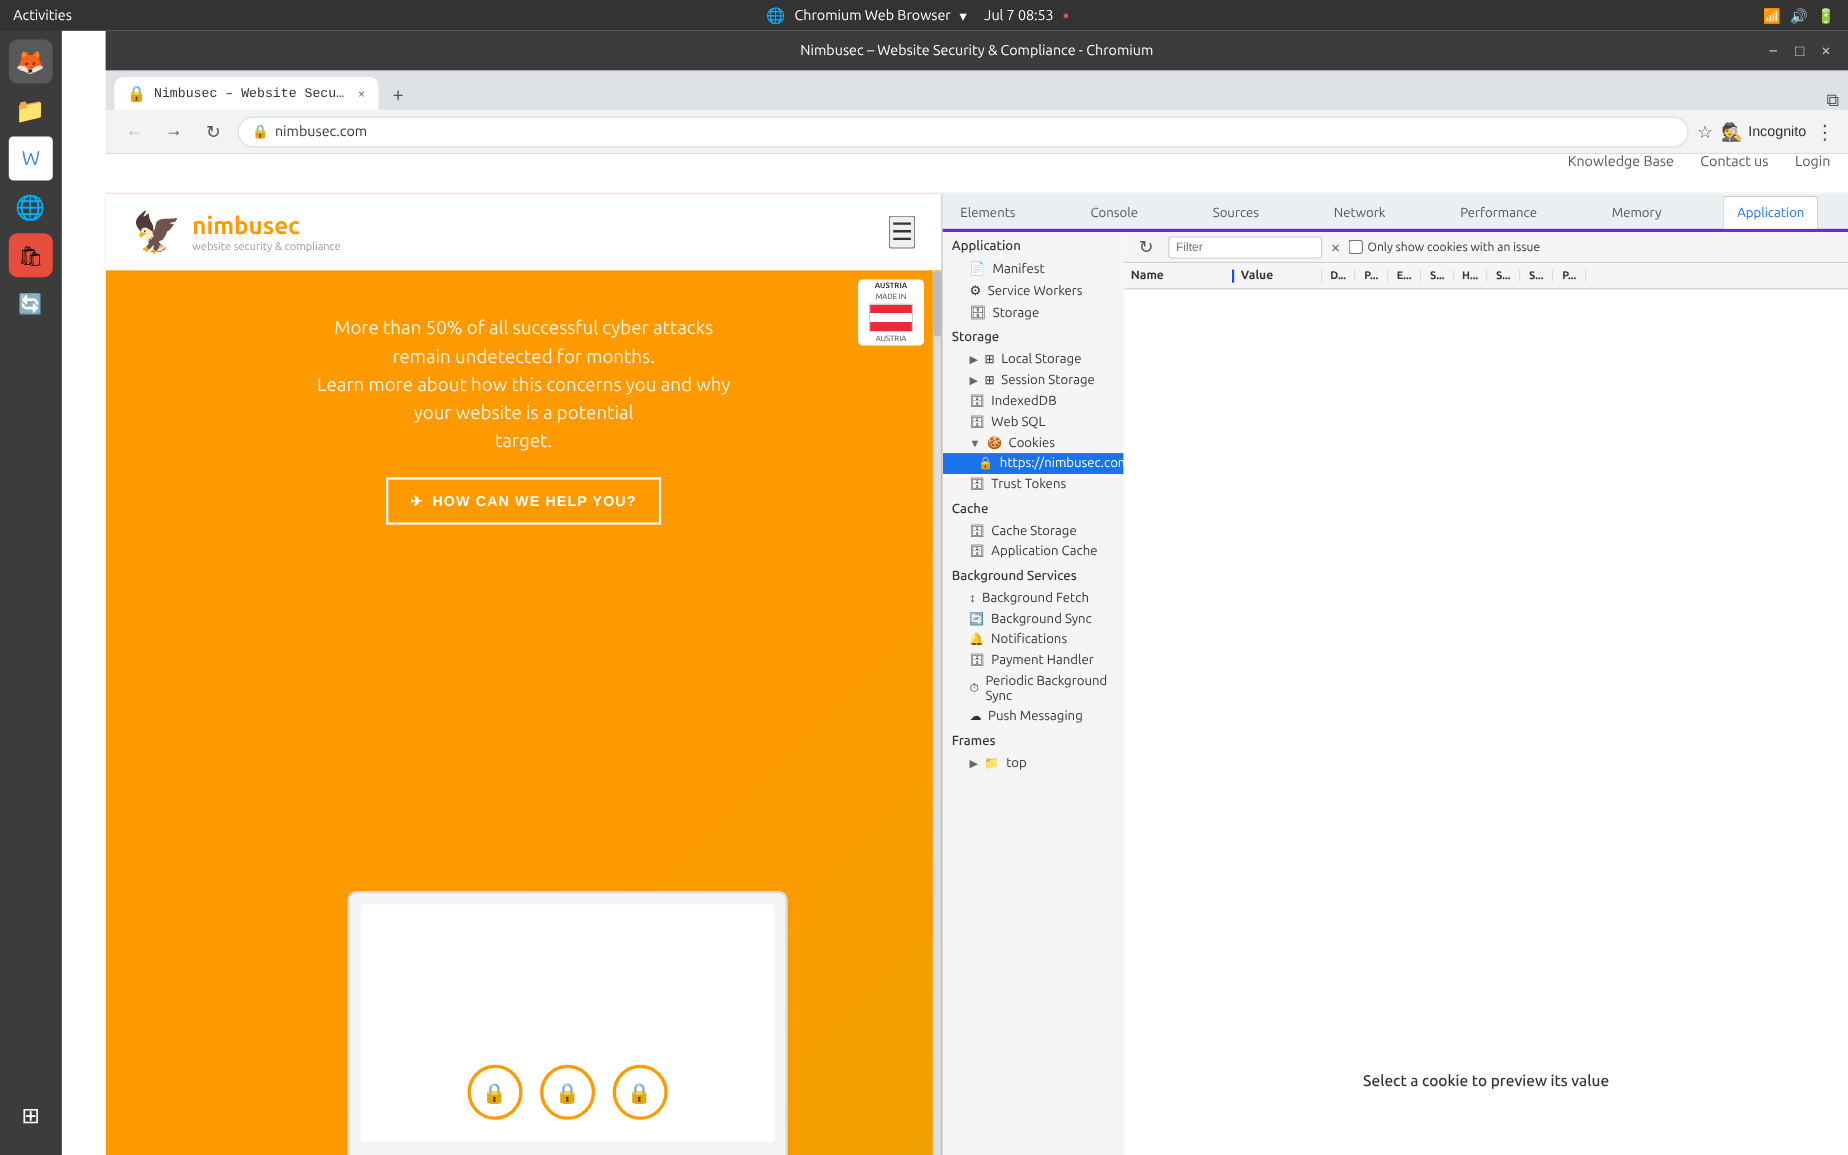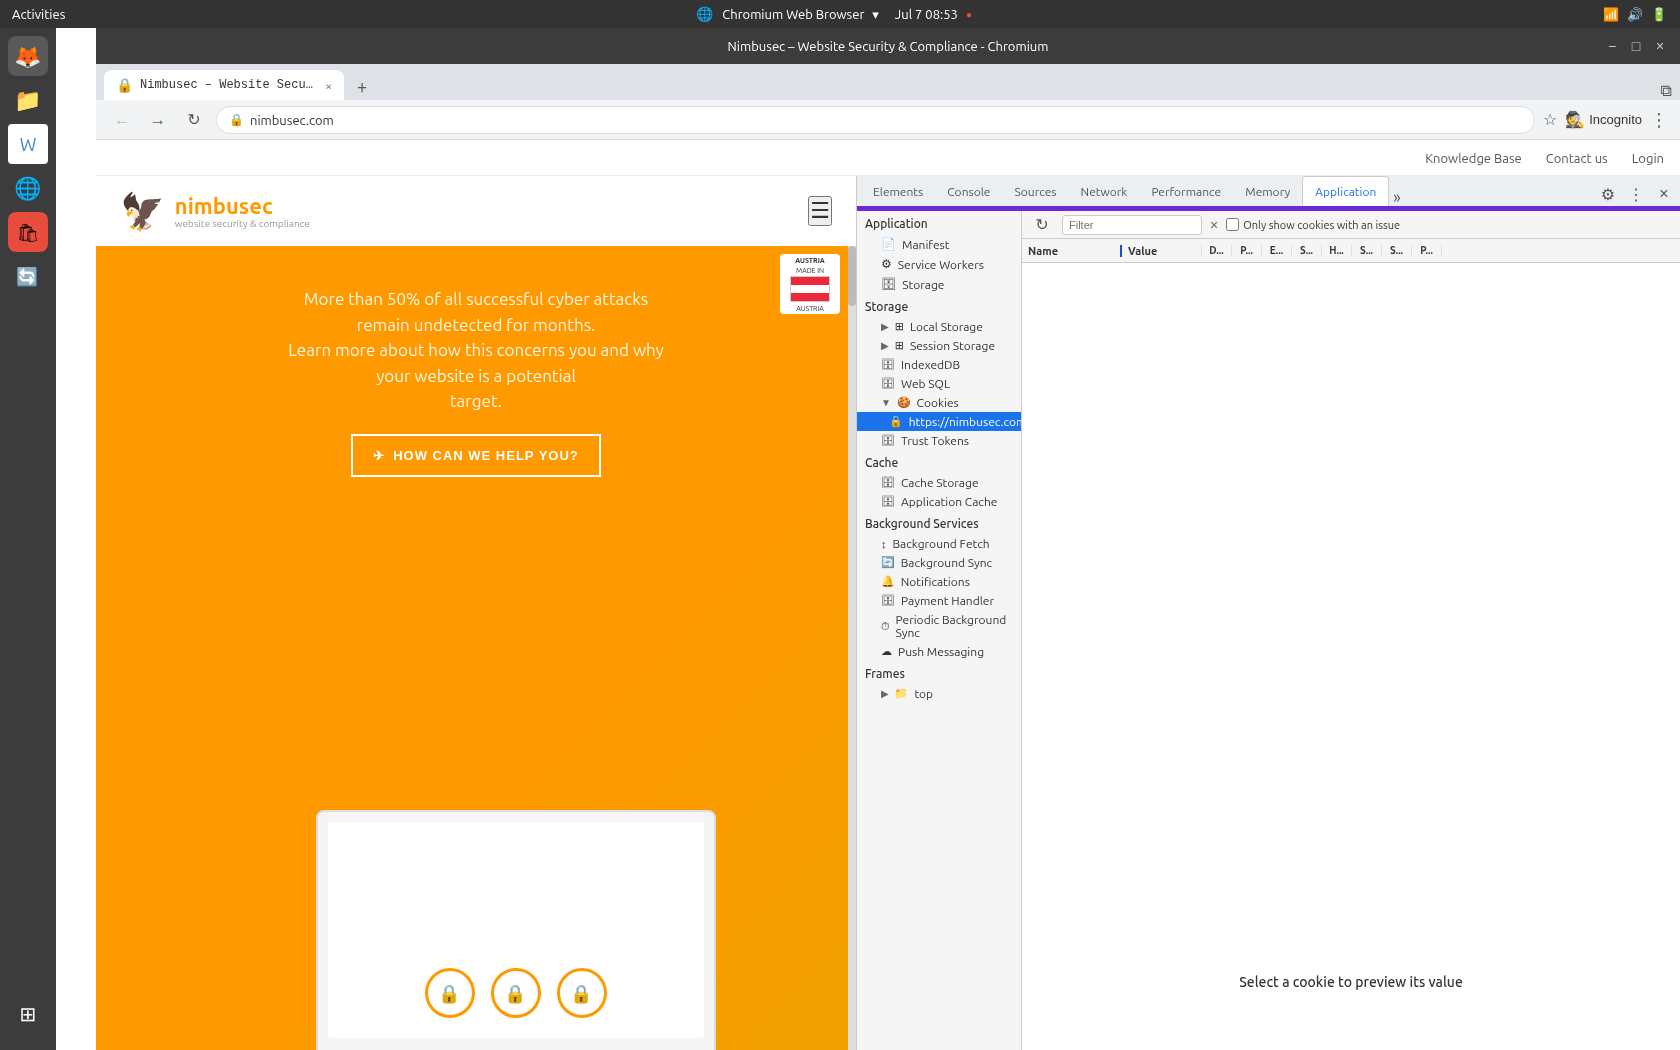--- a/index.html
+++ b/index.html
@@ -139,21 +139,20 @@
     .address-right { display: flex; align-items: center; gap: 8px; }
     .star-btn { background: none; border: none; cursor: pointer; font-size: 16px; color: #555; }
     .incognito-btn { background: none; border: none; cursor: pointer; display: flex; align-items: center; gap: 4px; font-size: 13px; color: #333; }
     .menu-btn { background: none; border: none; cursor: pointer; font-size: 18px; color: #555; }
 
     
     .website-nav {
       height: 36px;
       background: #fff;
       display: flex;
-      align-items: center;
       justify-content: flex-end;
       padding: 0 16px;
       gap: 24px;
       border-bottom: 1px solid #eee;
       flex-shrink: 0;
     }
     .website-nav a { font-size: 13px; color: #555; text-decoration: none; cursor: pointer; }
 
     
     .main-content {
@@ -292,24 +291,25 @@
       flex-direction: column;
       background: #f5f5f5;
       border-left: 1px solid #ccc;
       min-width: 0;
     }
     .devtools-tabs {
       height: 35px;
       background: #eceff1;
       display: flex;
       align-items: flex-end;
-      border-bottom: 5px solid #6d28d9;
+      border-bottom: 3px solid #6d28d9;
       padding-left: 4px;
       flex-shrink: 0;
       overflow: hidden;
+      gap: 44px;
     }
     .devtools-tab {
       height: 30px;
       padding: 0 12px;
       font-size: 12px;
       cursor: pointer;
       display: flex;
       align-items: center;
       color: #555;
       border-radius: 4px 4px 0 0;

